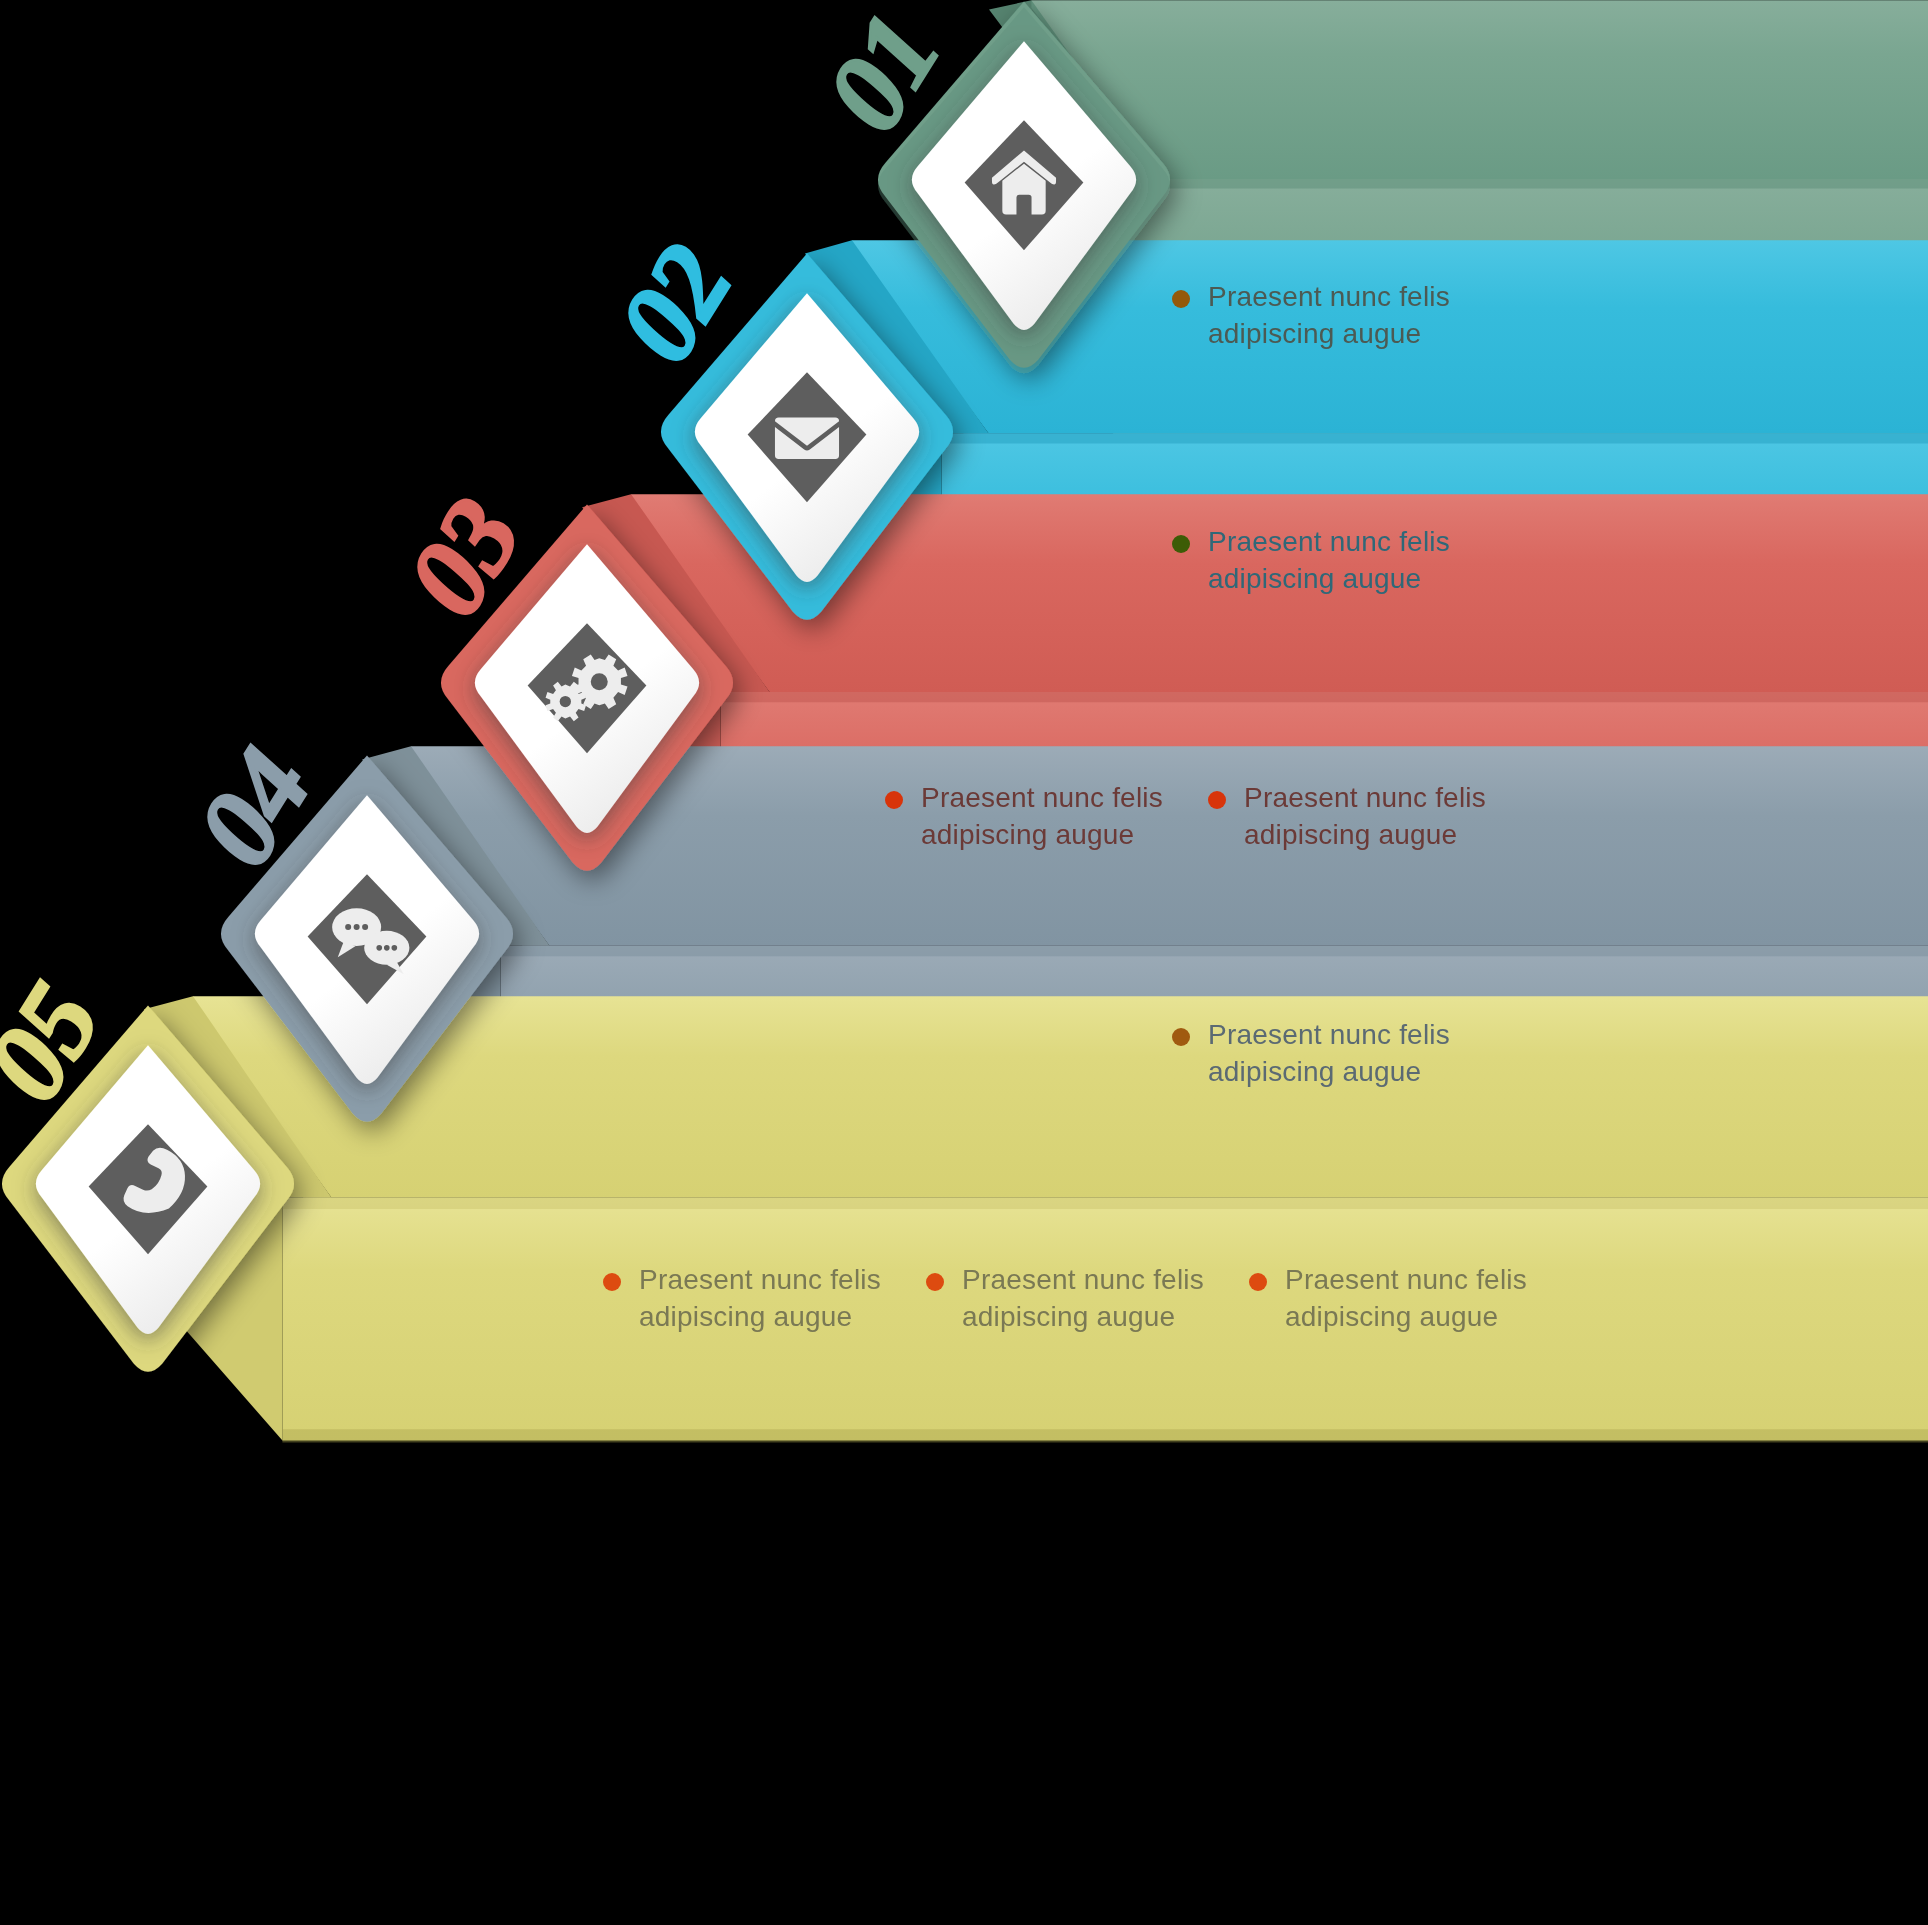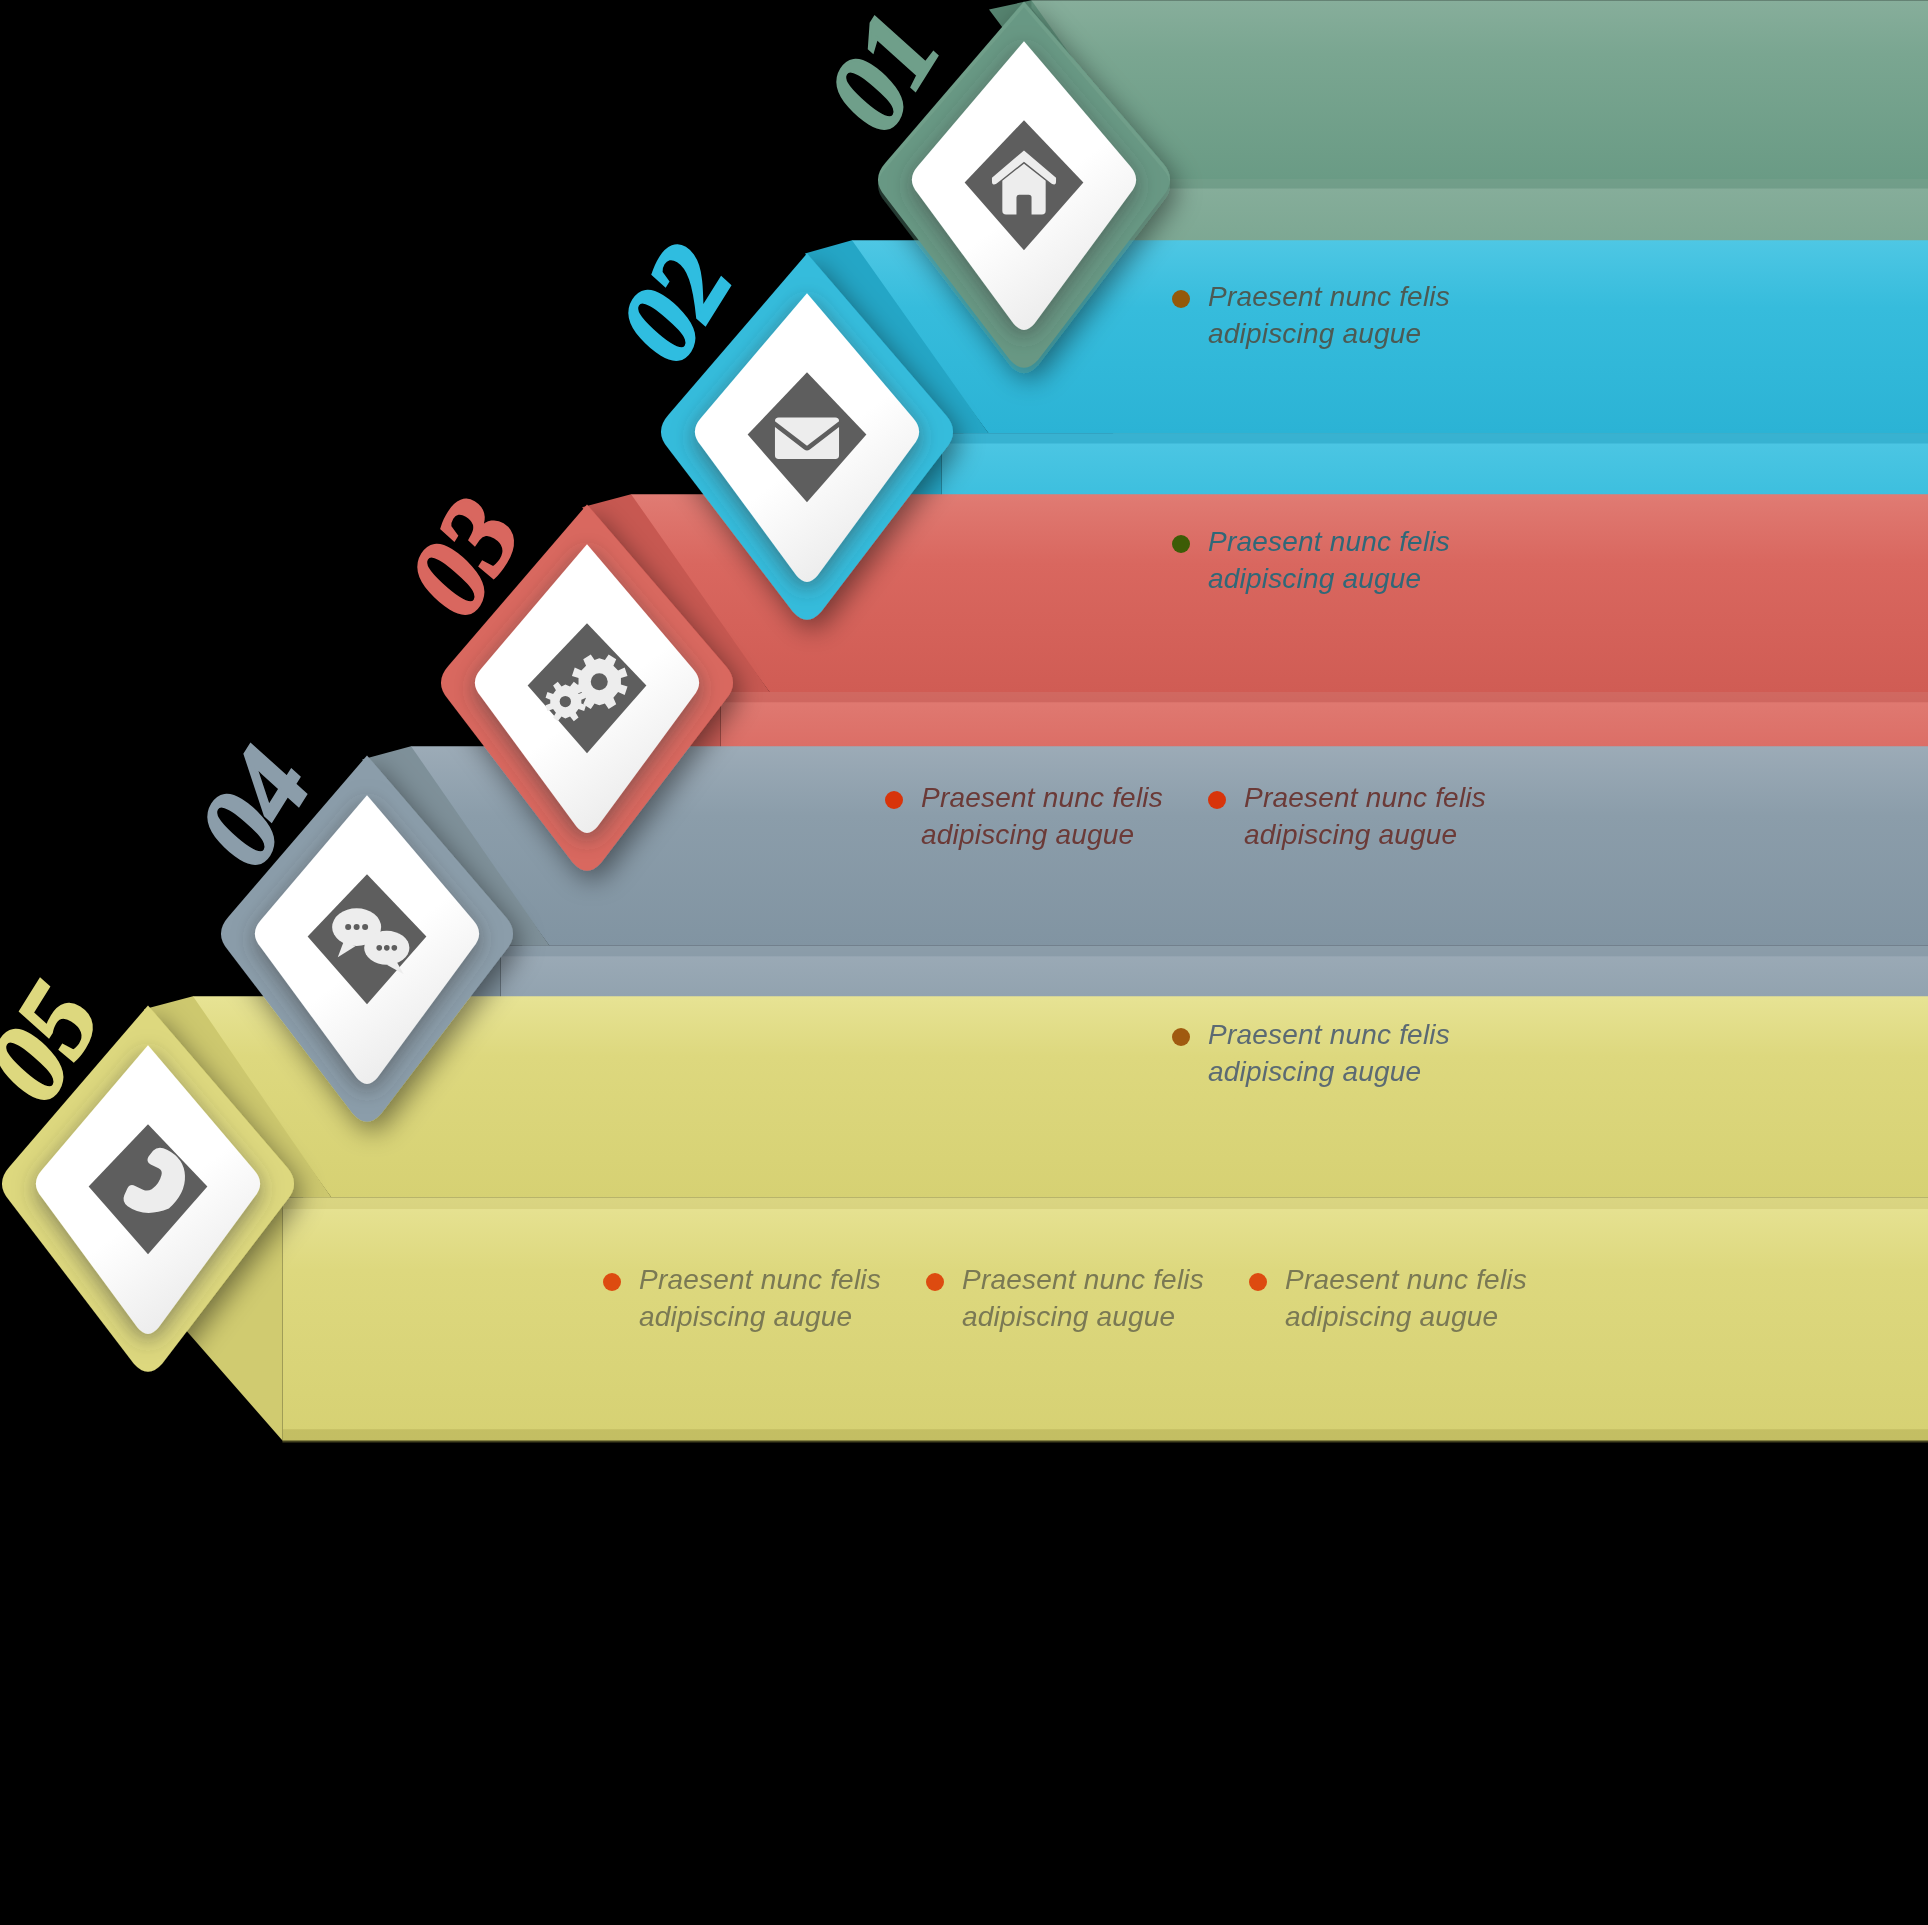--- a/index.html
+++ b/index.html
@@ -18,21 +18,21 @@
   
   .bullets { position:absolute; display:flex; }
   .bullet-item {
     display:flex; align-items:flex-start;
     font-size:28px; line-height:1.32; letter-spacing:0.2px;
   }
   .dot {
     width:18px; height:18px; border-radius:50%;
     flex:0 0 18px; margin-top:11.3px; margin-right:18px;
   }
-  .btext { white-space:pre-line;font-style:italic; }
+  .btext { white-space:pre-line; }
 
   
   .num {
     position:absolute;
     font-family:"Liberation Serif", serif;
     font-style:italic;
     font-weight:700;
     font-size:111px;
     letter-spacing:-1.9px;
     transform-origin:50% 50%;

